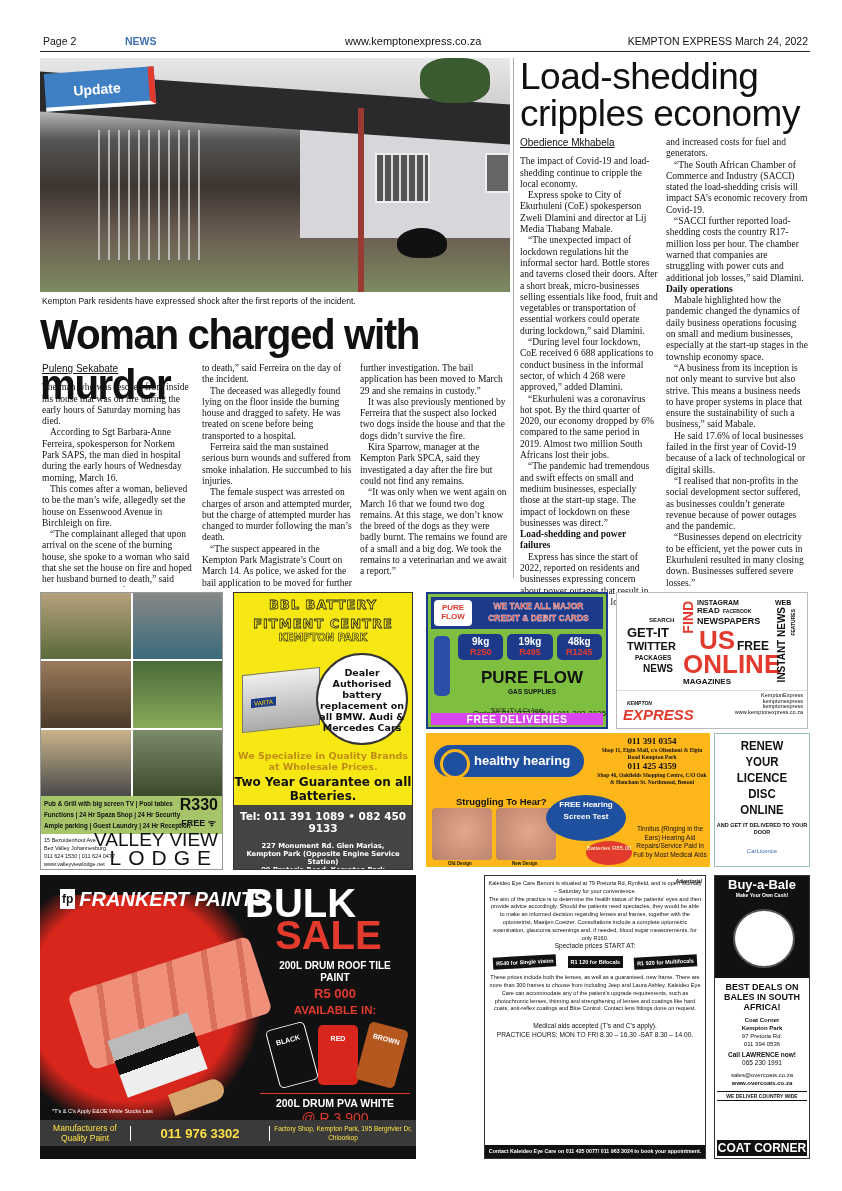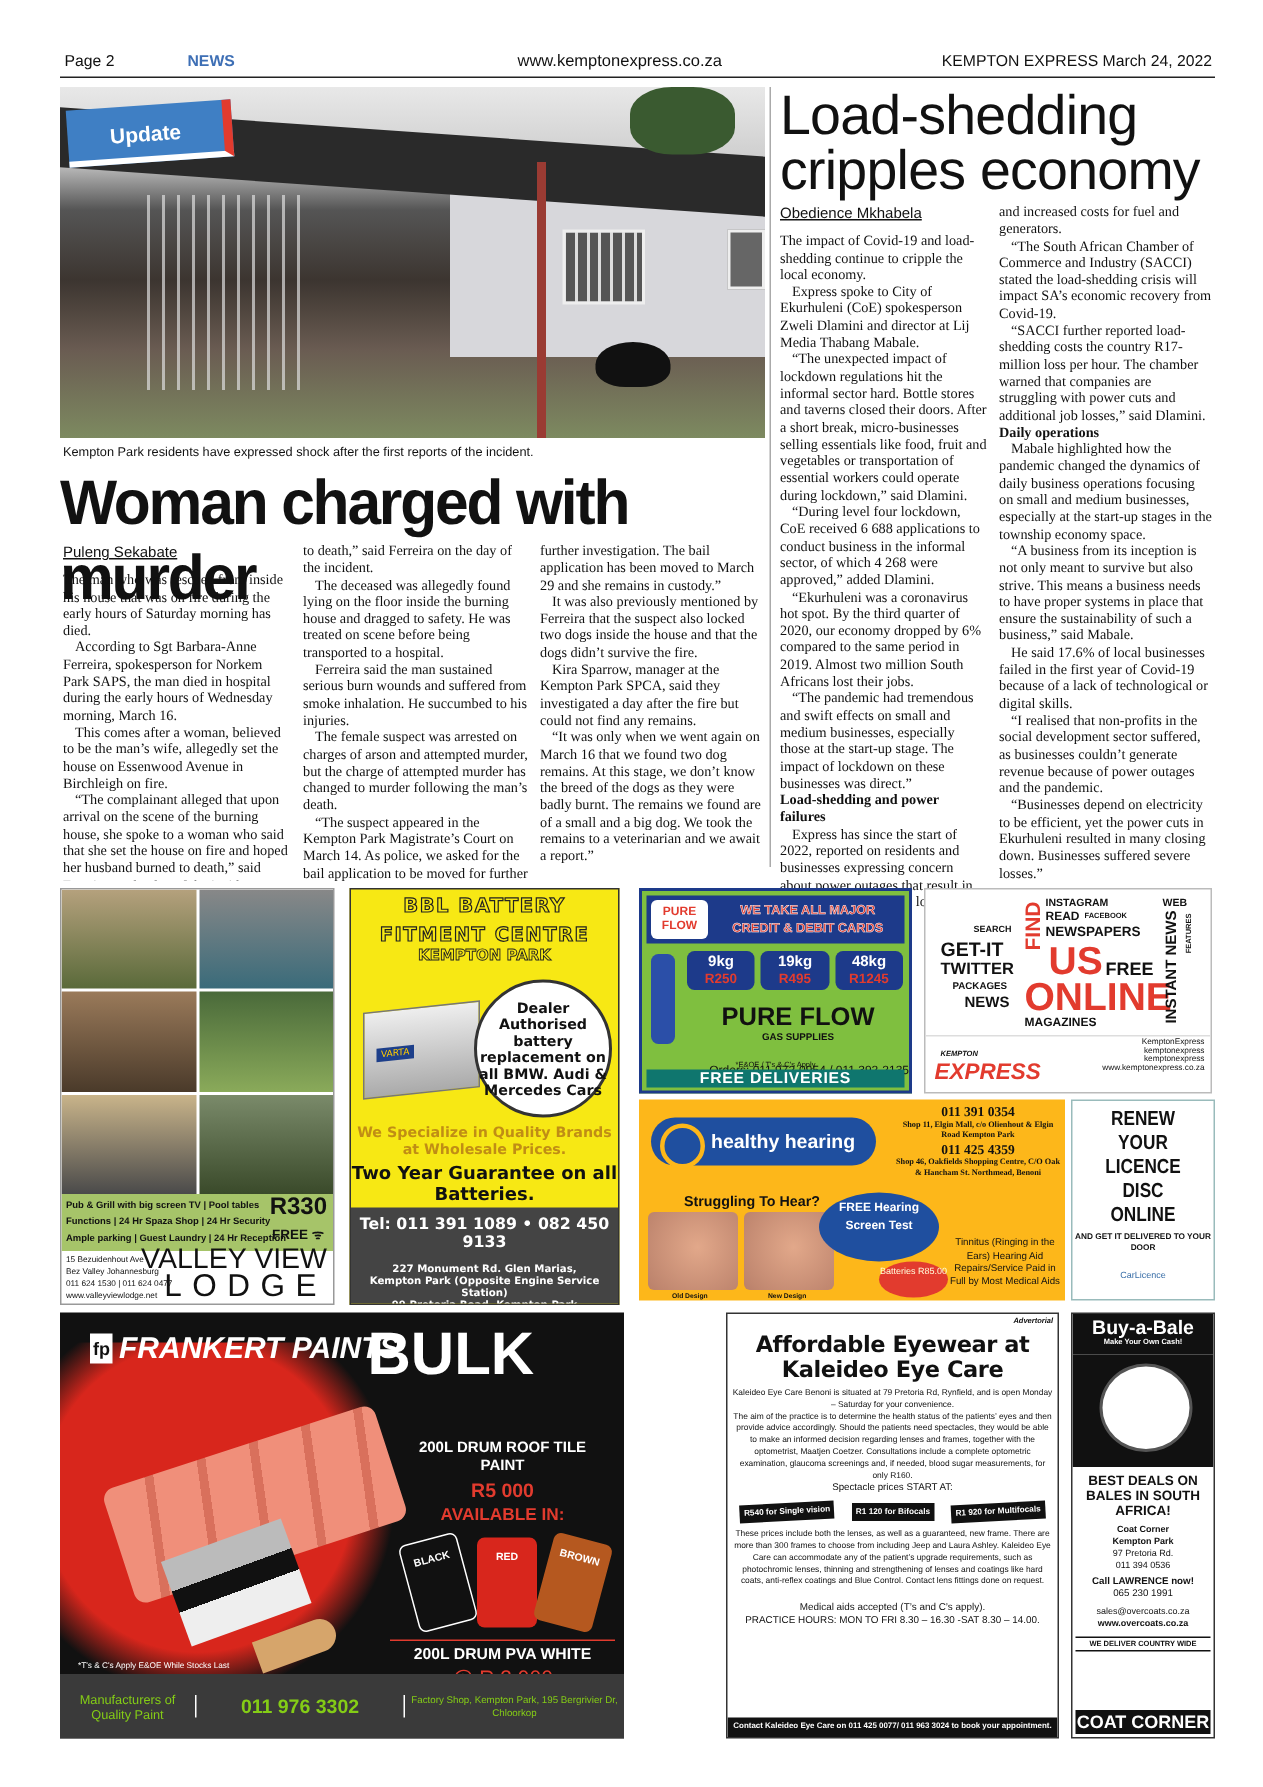--- a/index.html
+++ b/index.html
@@ -59,21 +59,21 @@
 .pf .plogo{position:absolute;left:3px;top:3px;width:38px;height:26px;background:#fff;color:#e23b2e;font-weight:bold;font-size:8px;text-align:center;line-height:9px;border-radius:4px;padding-top:3px}
 .pf .cards{position:absolute;left:46px;top:3px;right:3px;color:#e23b2e;font-weight:bold;font-size:8.5px;text-align:center;line-height:12px;-webkit-text-stroke:.3px #fff}
 .pf .cyl{position:absolute;left:6px;top:42px;width:16px;height:60px;background:#2b4fa8;border-radius:5px}
 .pf .boxes{position:absolute;left:30px;top:40px;right:4px;display:flex;gap:4px}
 .pf .box{flex:1;background:#1d3a8a;border-radius:5px;color:#fff;text-align:center;font-weight:bold;font-size:10px;line-height:11px;padding:2px 0}
 .pf .box b{display:block;color:#e23b2e;font-size:9px}
 .pf .name{position:absolute;left:30px;right:0;top:74px;text-align:center;font-weight:bold;font-size:17px;color:#111}
 .pf .gas{position:absolute;left:30px;right:0;top:94px;text-align:center;font-size:6.5px;font-weight:bold}
 .pf .orders{position:absolute;left:0;right:0;top:115px;text-align:right;font-size:8px}
 .pf .tsc{position:absolute;left:0;right:0;top:113px;text-align:center;font-size:5px}
-.pf .free{position:absolute;left:3px;right:3px;bottom:2px;background:#0f766e;color:#fff;text-align:center;font-weight:bold;font-size:10.5px;letter-spacing:.5px;line-height:12px}
+.pf .free{position:absolute;left:3px;right:3px;bottom:2px;background:#d946ef;color:#fff;text-align:center;font-weight:bold;font-size:10.5px;letter-spacing:.5px;line-height:12px}
 .find{top:592px;left:616px;width:192px;height:137px;border:1px solid #bbb;font-family:"Liberation Sans",sans-serif;font-weight:bold;background:#fff}
 .find span{position:absolute;line-height:1}
 .red{color:#e23b2e}
 .hh{top:733px;left:426px;width:284px;height:134px;background:#fdb71a;font-family:"Liberation Sans",sans-serif}
 .hh .pill{position:absolute;left:8px;top:12px;width:150px;height:32px;border-radius:16px;background:#1f4f9f;color:#fff;font-weight:bold;font-size:13px;line-height:32px;padding-left:40px}
 .hh .pill:before{content:"";position:absolute;left:6px;top:4px;width:24px;height:24px;border-radius:50%;border:3px solid #fdb71a}
 .hh .addr{position:absolute;left:170px;top:3px;width:112px;text-align:center;font-family:"Liberation Serif",serif;font-size:5.5px;font-weight:bold;line-height:7px}
 .hh .addr b{font-size:9px;display:block;line-height:11px}
 .hh .strug{position:absolute;left:30px;top:63px;font-weight:bold;font-size:9.5px}
 .hh .ear{position:absolute;top:75px;width:60px;height:52px;background:radial-gradient(circle at 55% 45%,#e2a88a,#b9806a);border-radius:4px}
@@ -94,21 +94,21 @@
 .fp .handle{position:absolute;left:130px;top:210px;width:55px;height:22px;background:#d6a56b;border-radius:0 12px 12px 0;transform:rotate(-20deg)}
 .fp .bulk{position:absolute;left:205px;top:8px;color:#fff;font-weight:bold;font-size:40px;line-height:40px}
 .fp .sale{position:absolute;left:235px;top:40px;color:#e23b2e;font-weight:bold;font-size:40px;line-height:40px}
 .fp .drum{position:absolute;left:235px;top:85px;width:120px;text-align:center;color:#fff;font-weight:bold;font-size:10px;line-height:12px}
 .fp .r5{position:absolute;left:235px;top:111px;width:120px;text-align:center;color:#e23b2e;font-weight:bold;font-size:13px}
 .fp .avail{position:absolute;left:225px;top:129px;width:140px;text-align:center;color:#e23b2e;font-weight:bold;font-size:11.5px}
 .fp .sw{position:absolute;top:150px;width:40px;height:60px;border-radius:5px;font-size:7px;font-weight:bold;text-align:center;padding-top:10px;color:#fff}
 .fp .pva{position:absolute;left:220px;top:218px;width:150px;text-align:center;color:#fff;font-weight:bold;font-size:10.5px;border-top:1.5px solid #e23b2e;padding-top:3px}
 .fp .r39{position:absolute;left:220px;top:235px;width:150px;text-align:center;color:#e23b2e;font-weight:normal;font-size:14px}
 .fp .tcs{position:absolute;left:12px;top:233px;color:#fff;font-size:5.5px;line-height:7px}
-.fp .foot{position:absolute;left:0;bottom:0;width:100%;height:43px;background:#3a3a3a;color:#84cc16;display:flex;align-items:center}
+.fp .foot{position:absolute;left:0;bottom:13px;width:100%;height:26px;background:#3a3a3a;color:#fde047;display:flex;align-items:center}
 .fp .foot .m{width:90px;text-align:center;font-size:8.5px;line-height:10px}
 .fp .foot .ph{width:140px;text-align:center;font-size:13px;font-weight:bold;border-left:1px solid #fff;border-right:1px solid #fff}
 .fp .foot .fs{flex:1;text-align:center;font-size:6.5px;line-height:9px}
 .kal{top:875px;left:484px;width:222px;height:284px;border:1px solid #333;font-family:"Liberation Sans",sans-serif;text-align:center}
 .kal .adv{position:absolute;right:3px;top:2px;font-size:5px;font-style:italic;font-weight:bold}
 .kal .tt{margin-top:12px;font-family:"DejaVu Sans",sans-serif;font-weight:bold;font-size:15px;line-height:17px;letter-spacing:-.3px}
 .kal .body{font-size:5.6px;line-height:7.8px;padding:0 3px;margin-top:4px}
 .kal .prices{display:flex;justify-content:space-around;margin:6px 2px}
 .kal .prices span{background:#111;color:#fff;font-size:5.5px;font-weight:bold;padding:3px 3px}
 .kal .prices span:nth-child(1){transform:rotate(-3deg)}
@@ -322,39 +322,39 @@
   <div class="brand">CarLicence</div>
 </div>
 
 <div class="ad fp">
   <div class="splat"></div>
   <div class="tiles"></div>
   <div class="brush"></div>
   <div class="handle"></div>
   <div class="logo"><span class="fpbox">fp</span><span>FRANKERT PAINTS</span></div>
   <div class="bulk">BULK</div>
+  <div class="sale">SALE</div>
   <div class="drum">200L DRUM ROOF TILE PAINT</div>
   <div class="r5">R5 000</div>
   <div class="avail">AVAILABLE IN:</div>
   <div class="sw" style="left:232px;background:#111;border:1px solid #fff;transform:rotate(-15deg)">BLACK</div>
   <div class="sw" style="left:278px;background:#d8261c">RED</div>
   <div class="sw" style="left:322px;background:#b5581f;transform:rotate(15deg)">BROWN</div>
   <div class="pva">200L DRUM PVA WHITE</div>
   <div class="r39">@ R 3 900</div>
   <div class="tcs">*T's &amp; C's Apply E&amp;OE While Stocks Last</div>
   <div class="foot">
     <div class="m">Manufacturers of Quality Paint</div>
     <div class="ph">011 976 3302</div>
     <div class="fs">Factory Shop, Kempton Park, 195 Bergrivier Dr, Chloorkop</div>
   </div>
 </div>
 
 <div class="ad kal">
   <div class="adv">Advertorial</div>
-  <div class="tt">Affordable Eyewear at Kaleideo Eye Care</div>
   <div class="body">
     <div>Kaleideo Eye Care Benoni is situated at 79 Pretoria Rd, Rynfield, and is open Monday – Saturday for your convenience.</div>
     <div>The aim of the practice is to determine the health status of the patients’ eyes and then provide advice accordingly. Should the patients need spectacles, they would be able to make an informed decision regarding lenses and frames, together with the optometrist, Maatjen Coetzer. Consultations include a complete optometric examination, glaucoma screenings and, if needed, blood sugar measurements, for only R160.</div>
     <div style="font-size:6.5px">Spectacle prices START AT:</div>
   </div>
   <div class="prices">
     <span>R540 for Single vision</span>
       <span>R1 120 for Bifocals</span>
       <span>R1 920 for Multifocals</span>
   </div>

